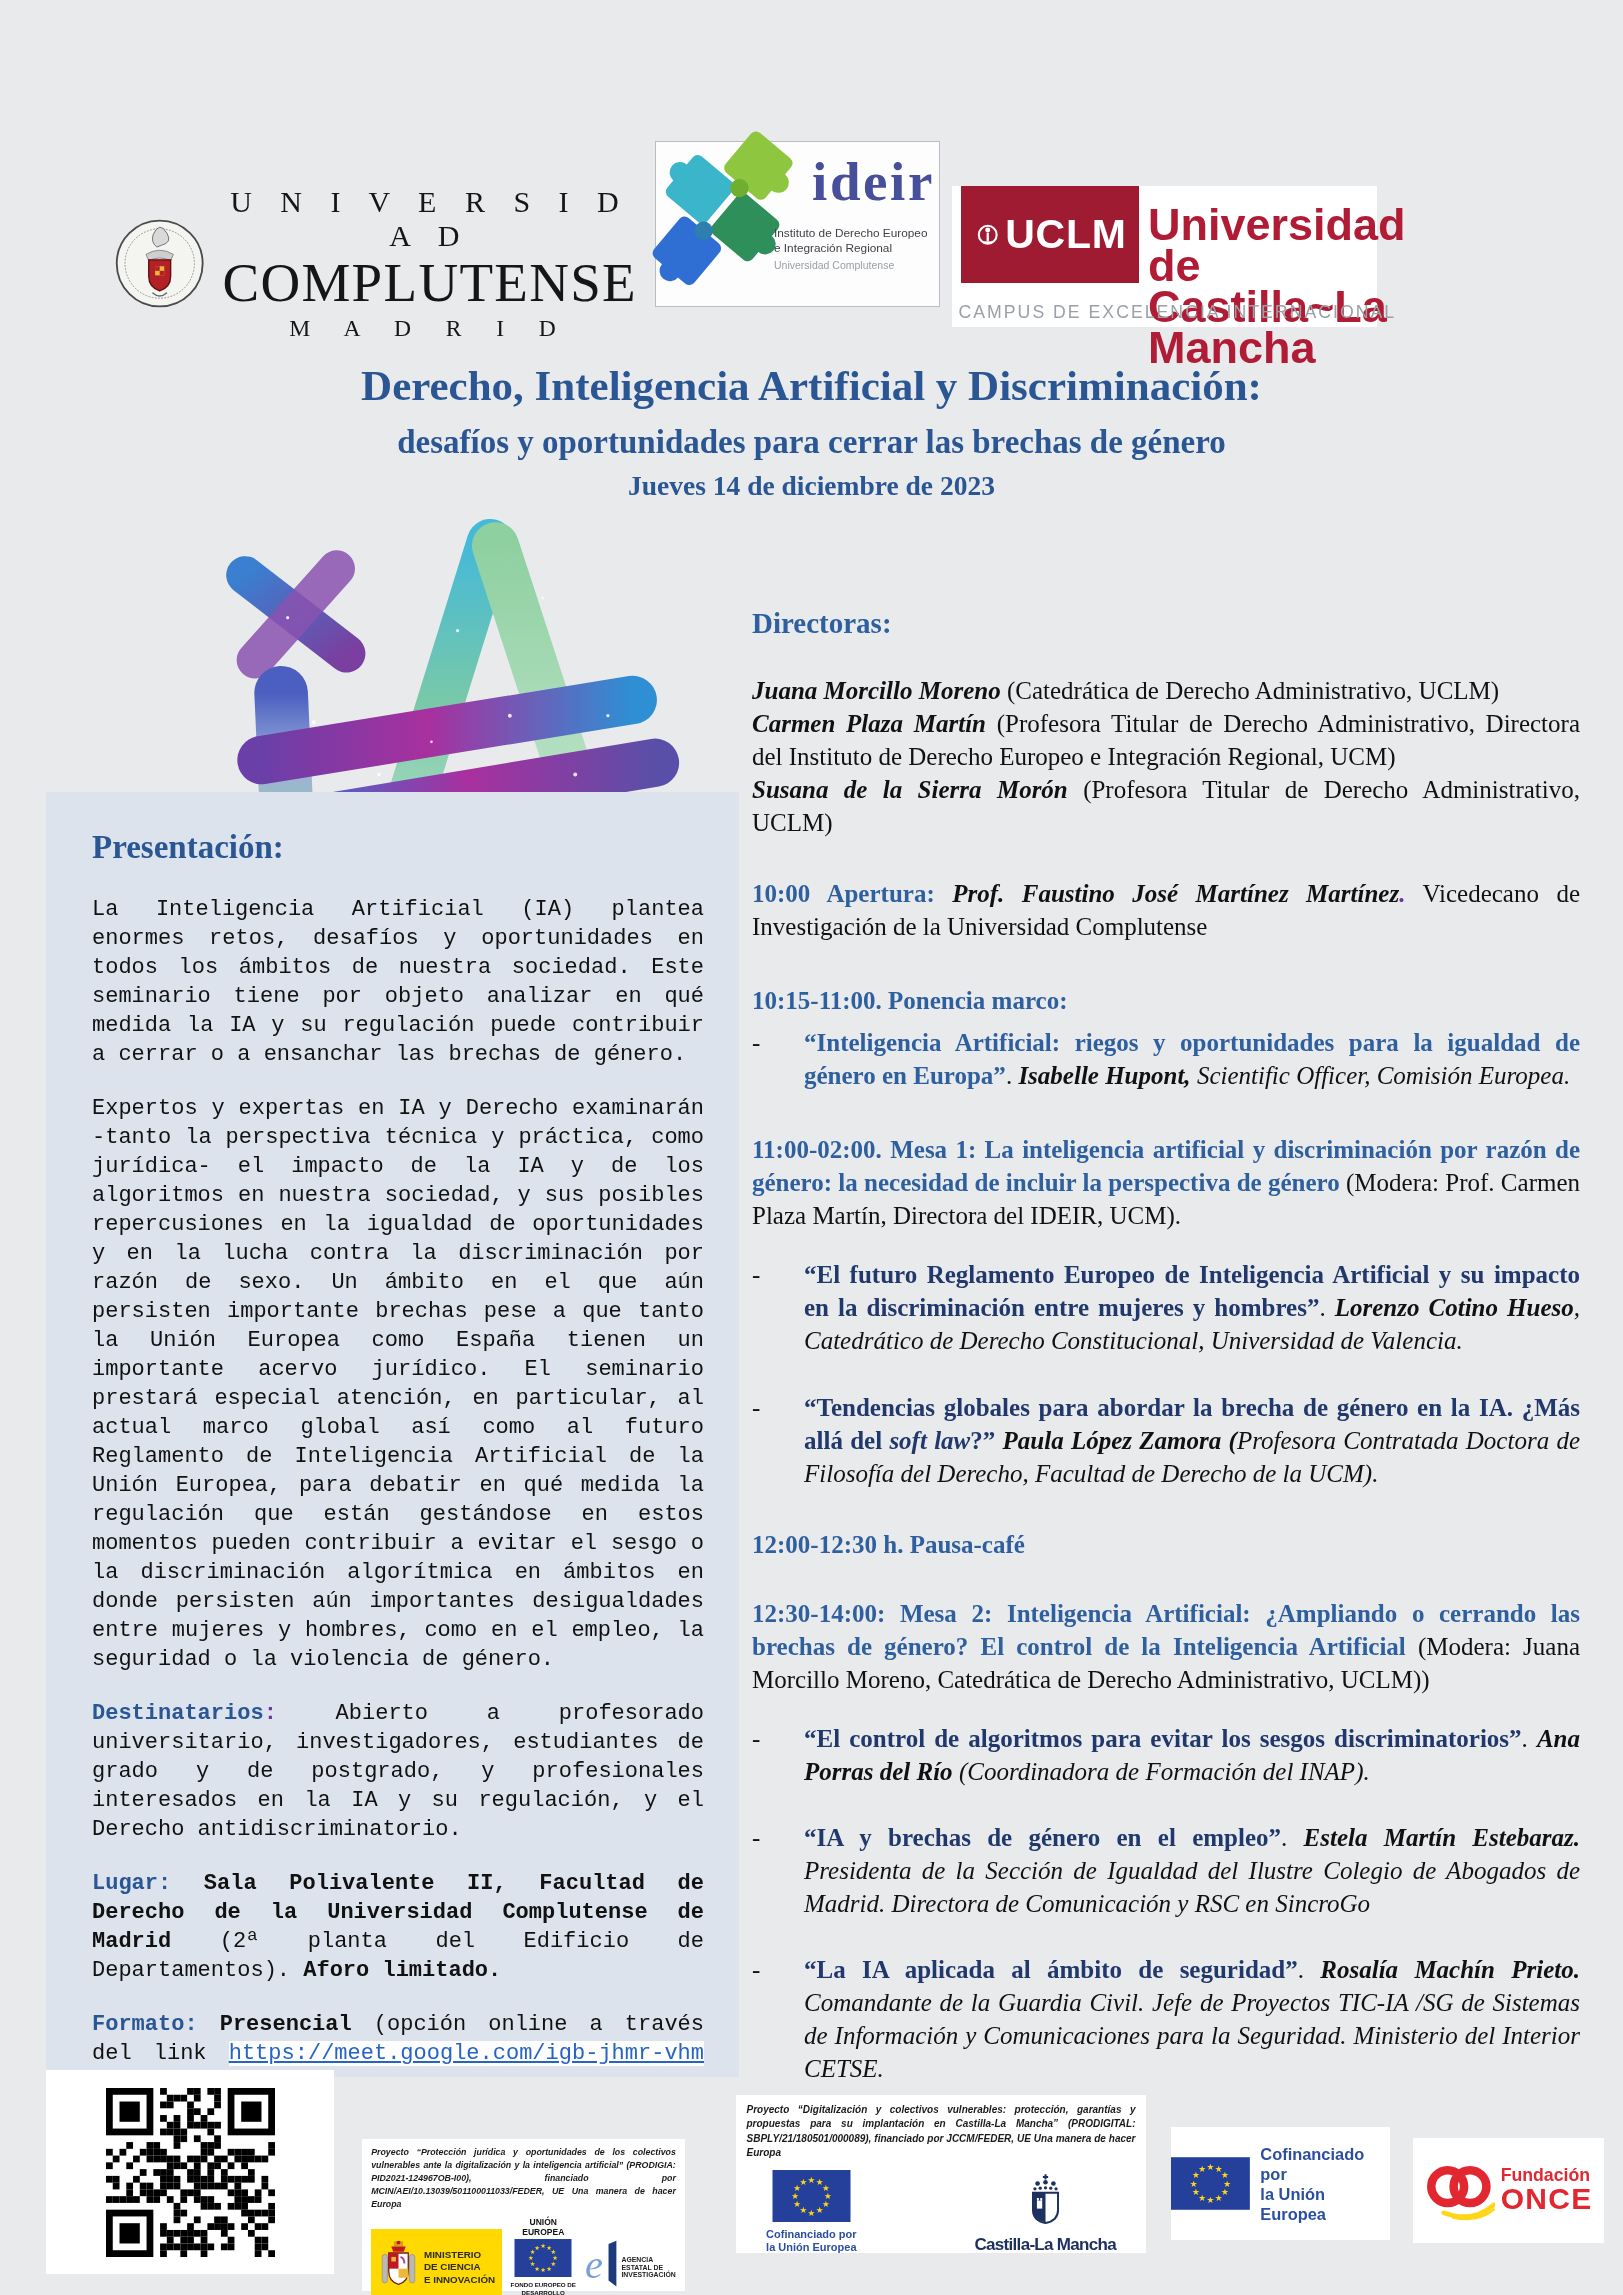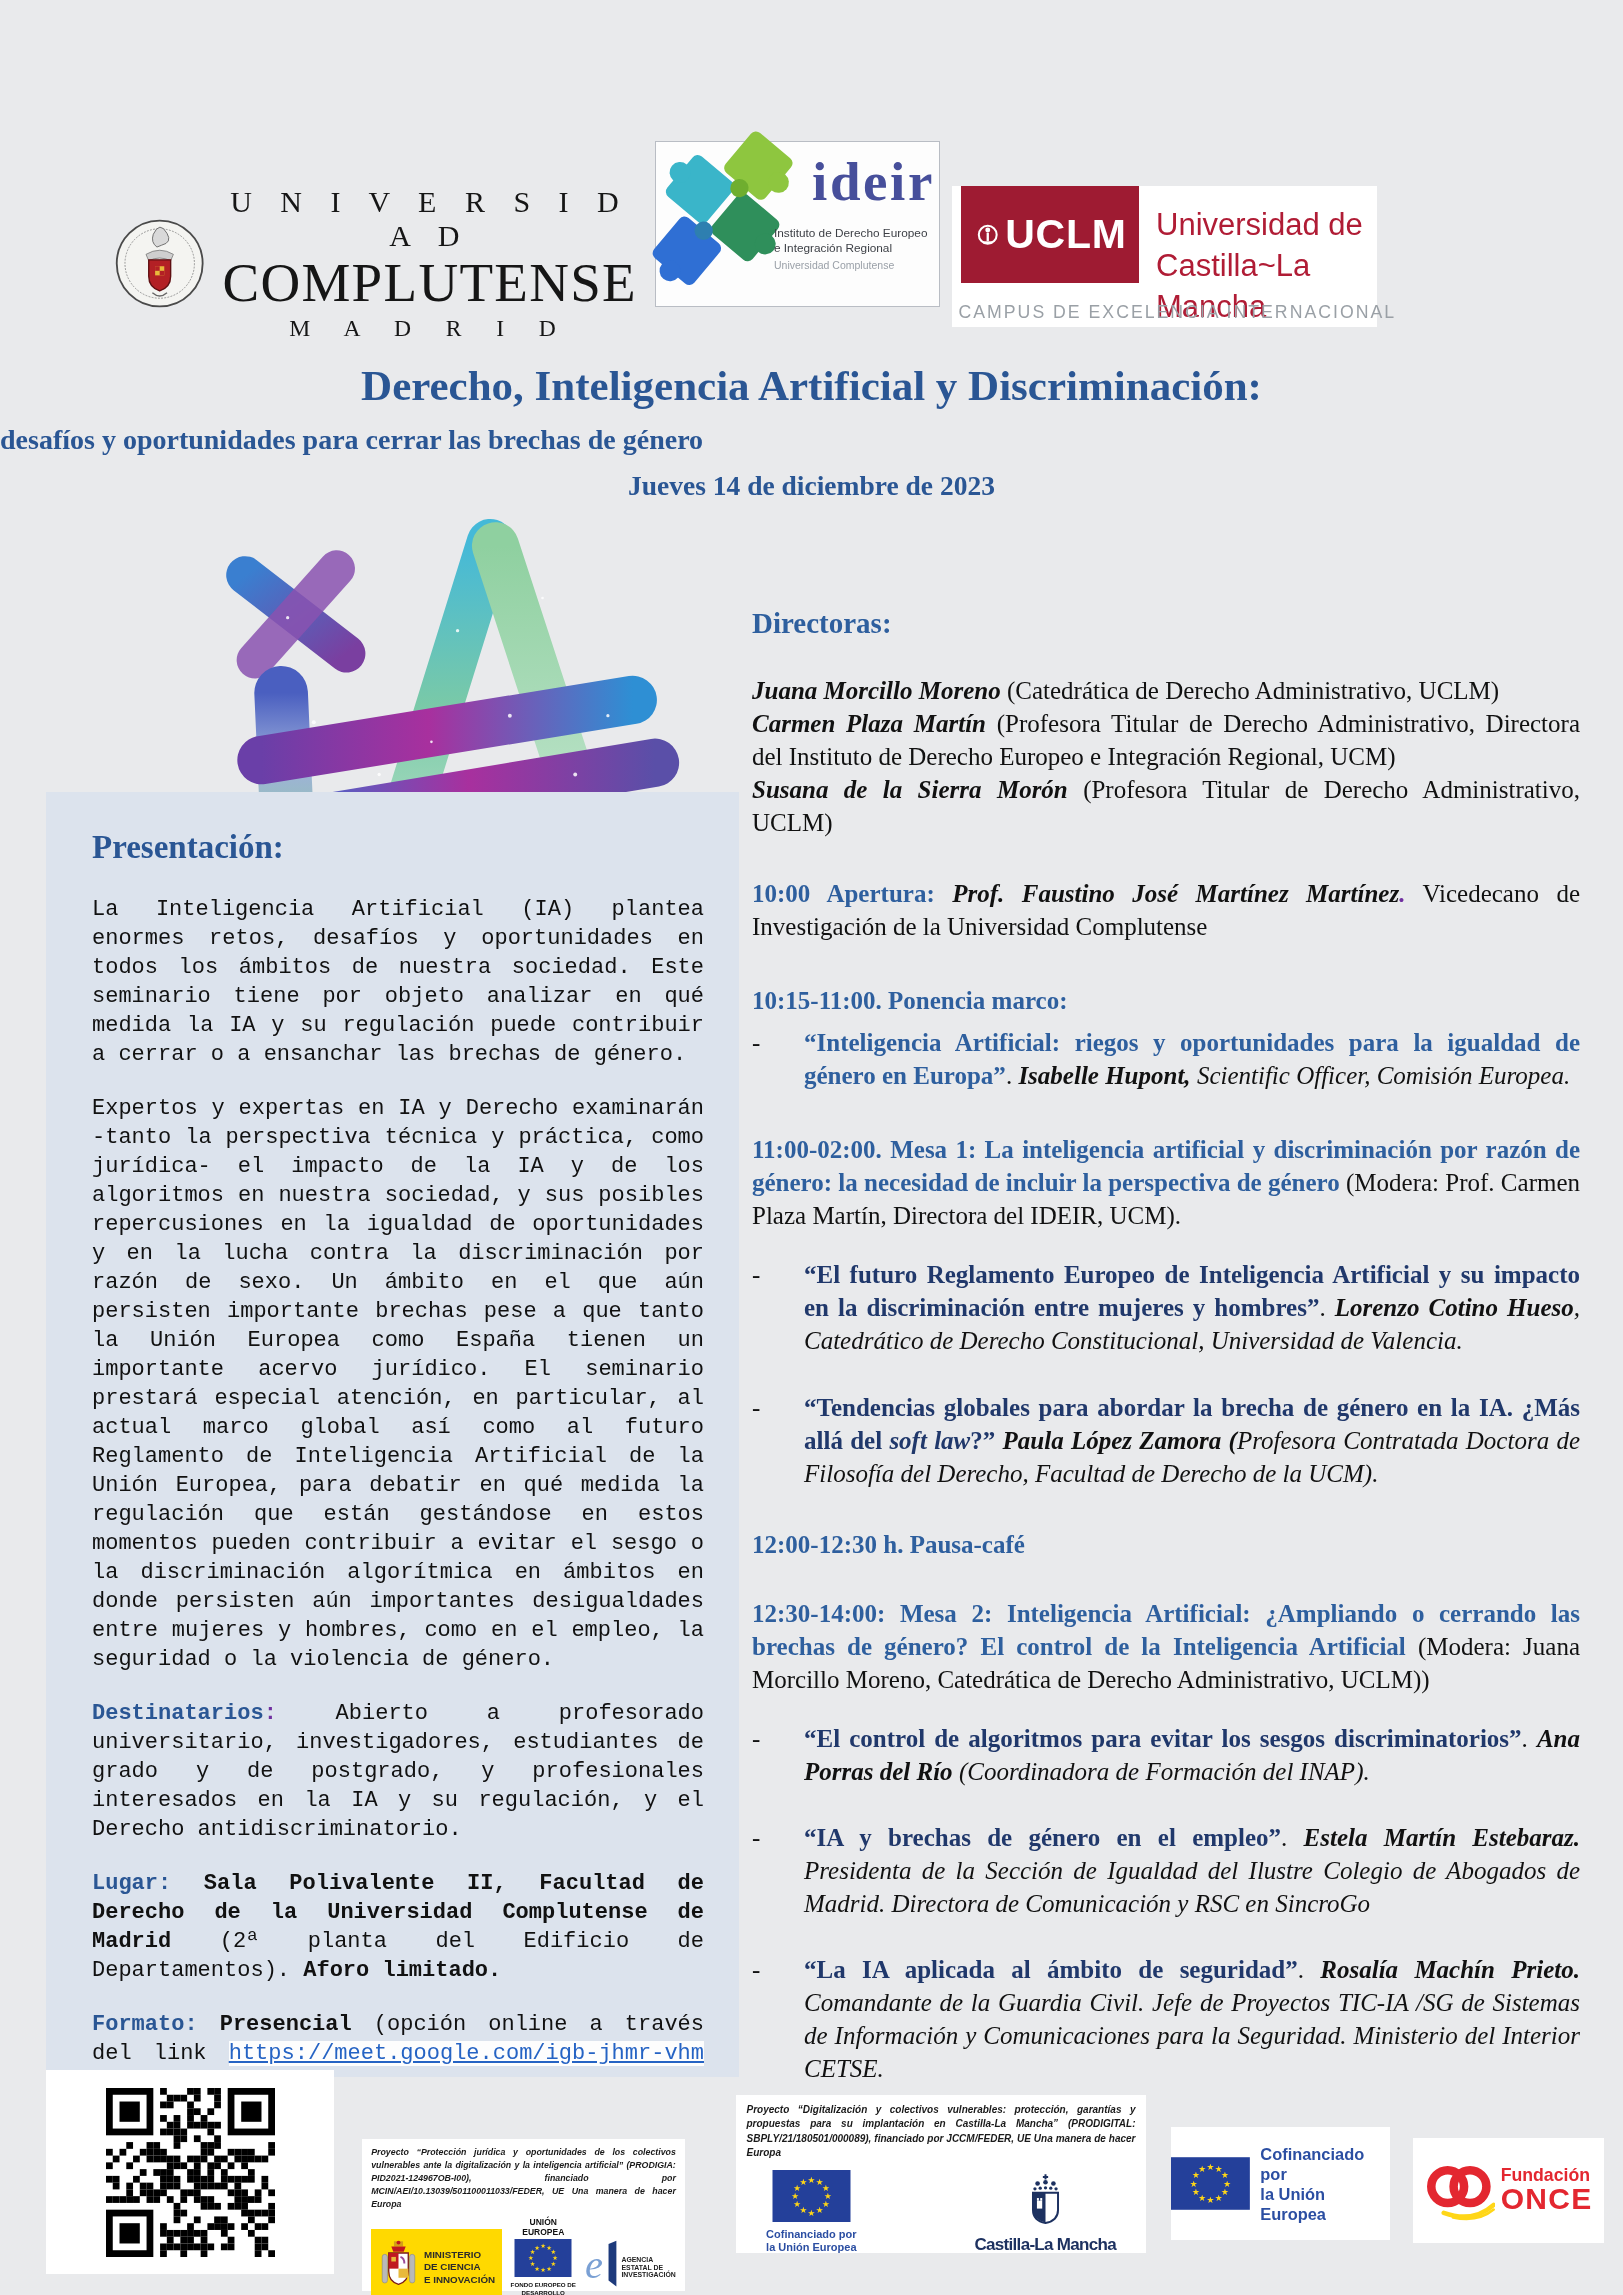--- a/index.html
+++ b/index.html
@@ -26,26 +26,26 @@
   #ideir-word{position:absolute;left:156px;top:7.9px;font-size:55px;color:#474f9b;letter-spacing:2.6px;font-family:"Liberation Serif",serif;font-weight:bold;}
   .ideir-small{position:absolute;left:118px;width:160px;font-family:"Liberation Sans",sans-serif;color:#3c3f45;font-size:11.8px;line-height:15px;}
   #ideir-s1{top:84px;}
   #ideir-s2{top:99px;}
   #ideir-s3{top:116px;color:#9aa0a8;font-size:10.5px;}
   #ideir-puzzle{position:absolute;left:-23.6px;top:-36px;}
 
   #uclm-logo{left:952px;top:186px;width:425px;height:141px;background:#fff;font-family:"Liberation Sans",sans-serif;}
   #uclm-block{position:absolute;left:9.2px;top:0;width:178px;height:97px;background:#9e1b32;display:flex;align-items:center;justify-content:center;gap:3.9px;}
   #uclm-acr{color:#fff;font-size:41px;font-weight:bold;letter-spacing:0.7px;}
-  #uclm-right{position:absolute;left:204px;top:18.3px;color:#b01c35;font-size:31px;font-weight:normal;line-height:41px;}
+  #uclm-right{position:absolute;left:196px;top:18.3px;color:#b01c35;font-size:45px;font-weight:bold;line-height:41px;}
   #uclm-campus{position:absolute;left:6.5px;top:116px;width:412px;color:#9aa0a6;font-size:17.7px;letter-spacing:2px;white-space:nowrap;}
 
   
   #title-main{left:0;top:361px;width:1623px;text-align:center;font-size:43px;font-weight:bold;color:#2a5694;white-space:nowrap;}
-  #title-sub{left:0;top:424px;width:1623px;text-align:left;font-size:28px;font-weight:bold;color:#2a5694;white-space:nowrap;}
+  #title-sub{left:0;top:424px;width:1623px;text-align:center;font-size:33px;font-weight:bold;color:#2a5694;white-space:nowrap;}
   #title-date{left:0;top:470px;width:1623px;text-align:center;font-size:27.5px;font-weight:bold;color:#2a5694;}
 
   
   #ia-art{left:183px;top:500px;width:523px;height:366px;}
 
   
   #panel{left:46px;top:792px;width:693px;height:1285px;background:#dce3ed;}
   #left-col{position:absolute;left:46px;top:41px;width:612px;font-size:22px;line-height:29px;}
   .lh{font-size:33px;font-weight:bold;color:#2a5694;}
   #left-col p{margin:0 0 25px 0;font-family:Liberation Mono, monospace;}

